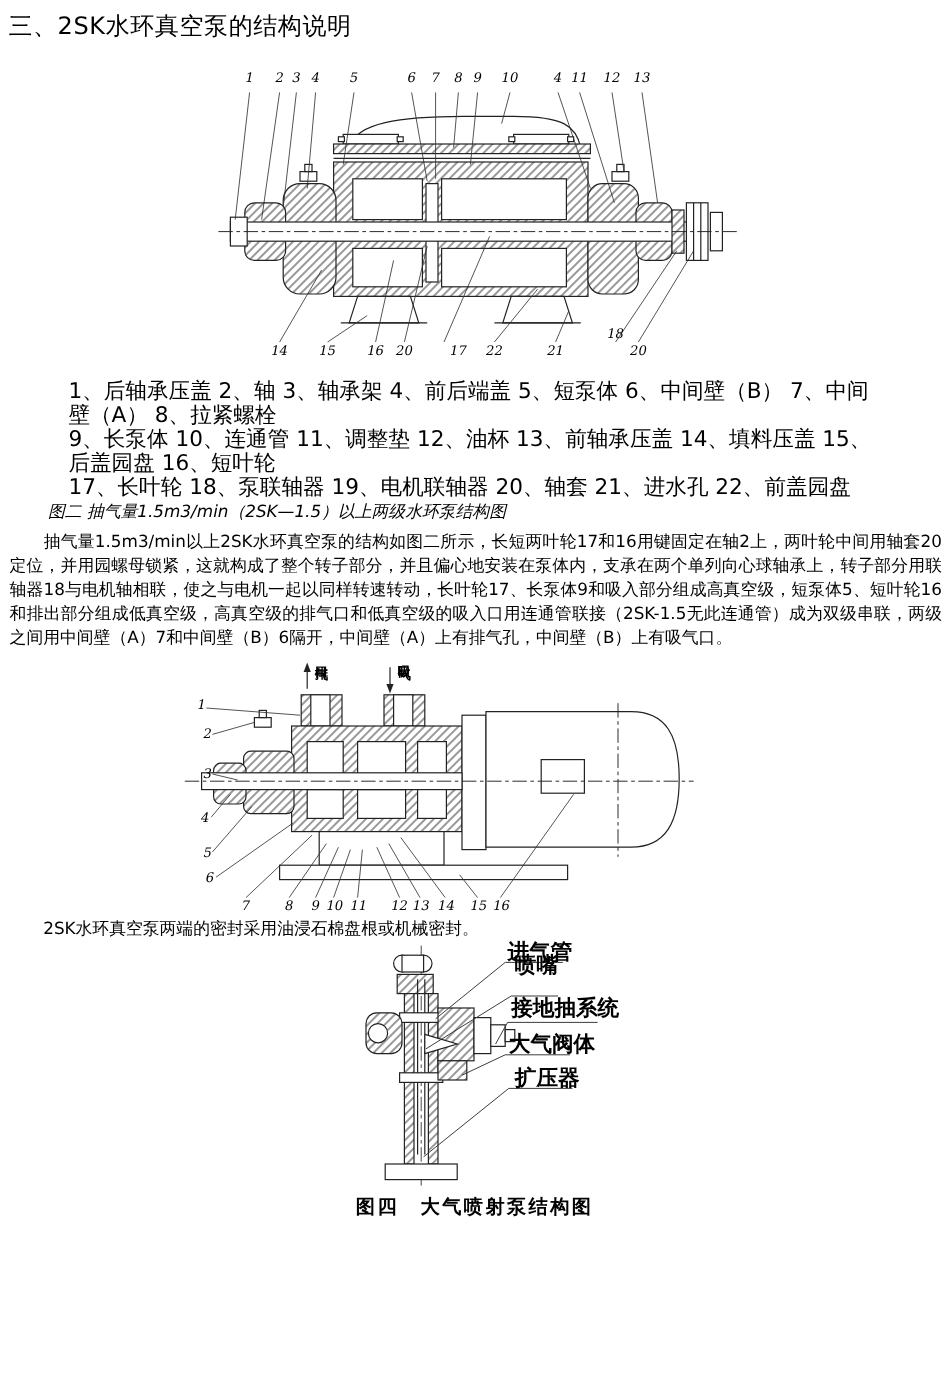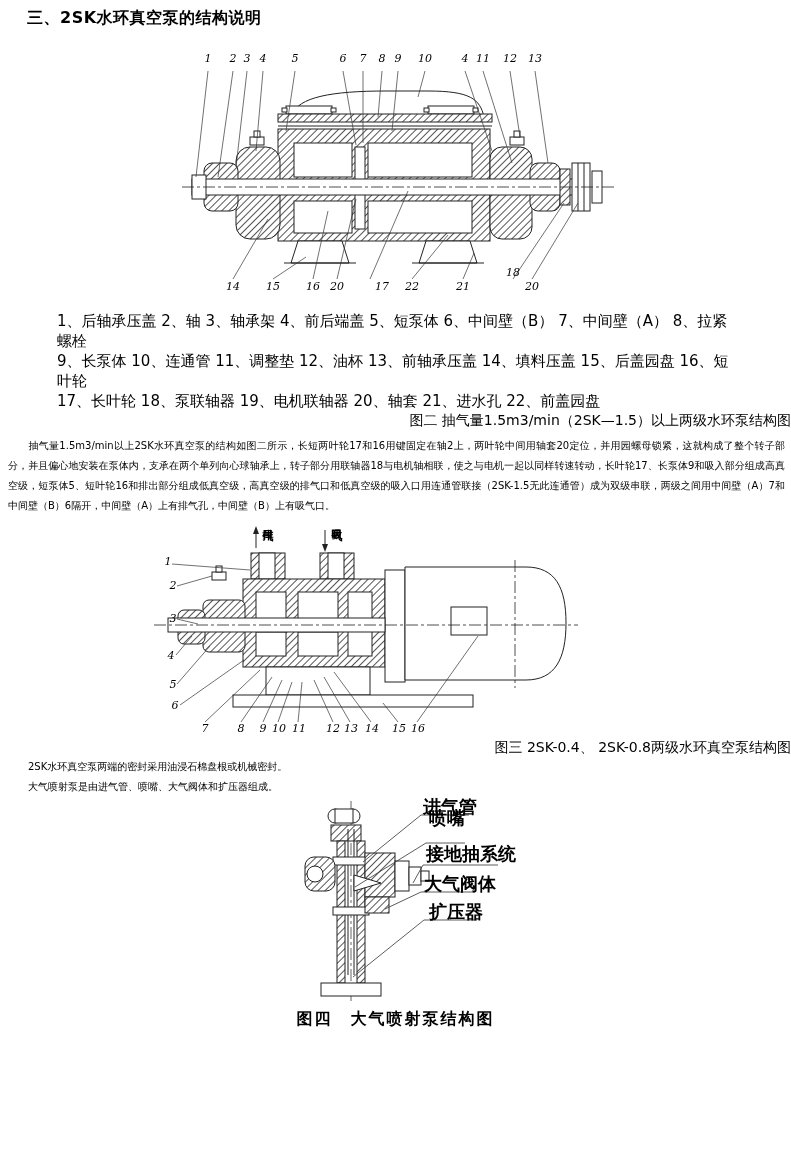--- a/index.html
+++ b/index.html
@@ -1,29 +1,29 @@
 <!DOCTYPE html>
 <html><head>
 <meta charset="utf-8">
 <style>
   html,body{margin:0;padding:0;background:#fff;}
   .page{position:relative;width:791px;min-height:1155px;background:#fff;color:#000;
         font-family:"DejaVu Sans",sans-serif;overflow:hidden;}
-  .title{font-size:16px;font-weight:bold;padding:8px 0 0 7px;letter-spacing:.5px;margin-left:20px;}
+  .title{font-size:20px;font-weight:normal;padding:8px 0 0 7px;letter-spacing:.5px;}
   .fig{position:relative;}
   .fig svg{display:block;}
   .cn{position:absolute;font-family:"DejaVu Serif",serif;font-style:italic;font-size:11px;
       line-height:12px;transform:translateX(-50%);white-space:nowrap;}
   .lbl{position:absolute;font-size:18px;font-weight:600;line-height:14px;white-space:nowrap;}
   .vlbl{position:absolute;writing-mode:vertical-rl;text-orientation:upright;font-size:11px;
         font-weight:600;line-height:12px;letter-spacing:1px;}
-  .parts{font-size:15px;line-height:20px;margin:4px 56px 0 57px;}
-  .caption{font-size:14px;text-align:right;margin-top:1px;}
+  .parts{font-size:18px;line-height:20px;margin:4px 56px 0 57px;}
+  .caption{font-size:14px;text-align:left;margin-top:1px;font-style:italic;}
   .caption2{padding-left:40px;}
-  .body-text{font-size:10px;line-height:20px;text-align:justify;margin:0 6px 0 8px;}
+  .body-text{font-size:14px;line-height:20px;text-align:justify;margin:0 6px 0 8px;}
   .mt6{margin-top:6px;} .mt8{margin-top:8px;}
   .cap4{font-size:16px;font-weight:bold;text-align:center;margin-top:4px;letter-spacing:2px;}
 </style>
 </head>
 <body>
 
 <div class="page">
 
   <div class="title">三、2SK水环真空泵的结构说明</div>
 
@@ -202,24 +202,22 @@
     <span class="cn" style="left:115px;top:203px">9</span>
     <span class="cn" style="left:131px;top:203px">10</span>
     <span class="cn" style="left:151px;top:203px">11</span>
     <span class="cn" style="left:185px;top:203px">12</span>
     <span class="cn" style="left:203px;top:203px">13</span>
     <span class="cn" style="left:224px;top:203px">14</span>
     <span class="cn" style="left:251px;top:203px">15</span>
     <span class="cn" style="left:270px;top:203px">16</span>
   </div>
 
-  <div class="caption">图三 2SK-0.4、 2SK-0.8两级水环真空泵结构图</div>
 
   <p class="body-text">　　2SK水环真空泵两端的密封采用油浸石棉盘根或机械密封。</p>
-  <p class="body-text">　　大气喷射泵是由进气管、喷嘴、大气阀体和扩压器组成。</p>
 
   <div class="fig" style="width:270px;height:206px;margin:2px 0 0 293px;">
     <svg width="270" height="206" viewBox="0 0 270 206">
       <defs>
         <pattern id="ht4" patternUnits="userSpaceOnUse" width="5" height="5" patternTransform="rotate(45)">
           <rect width="5" height="5" fill="#fff"></rect>
           <line x1="2.5" y1="0" x2="2.5" y2="5" stroke="#555" stroke-width="1"></line>
         </pattern>
       </defs>
       <line x1="58" y1="2" x2="58" y2="202" stroke="#222" stroke-width="0.7" stroke-dasharray="12 3 3 3"></line>

